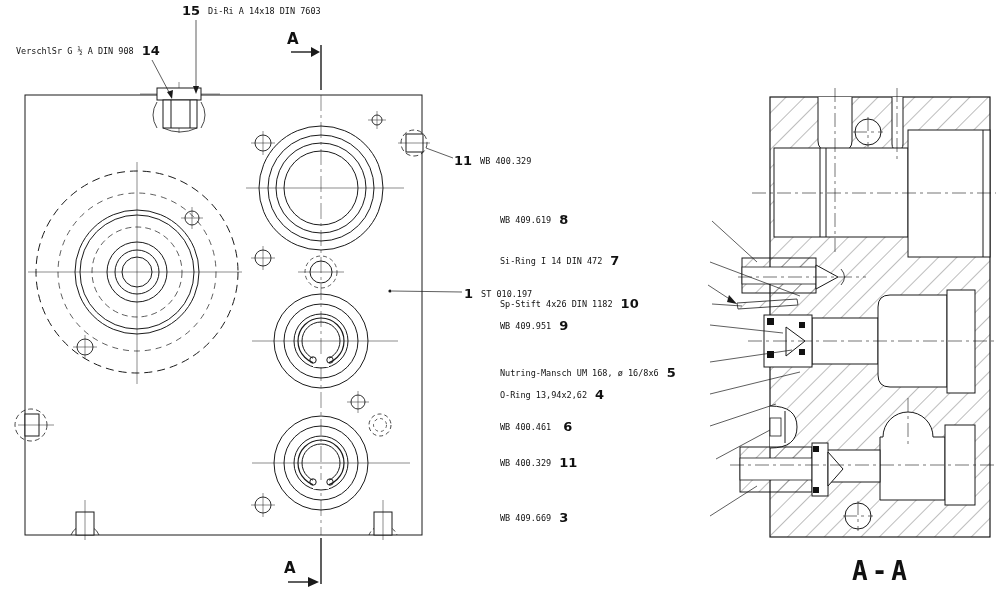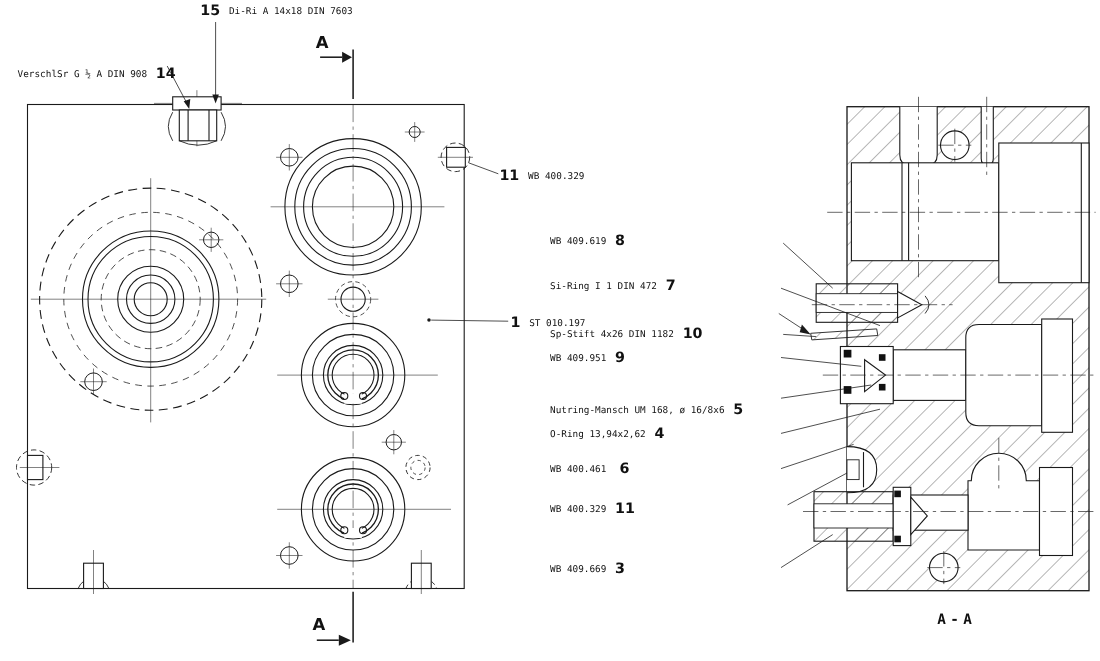--- a/index.html
+++ b/index.html
@@ -5,21 +5,21 @@
   html,body{margin:0;padding:0;background:#fff;}
   .canvas{position:relative;width:1000px;height:601px;background:#ffffff;overflow:hidden;
           font-family:"Liberation Sans",sans-serif;}
   svg{position:absolute;left:0;top:0;}
   .lbl{font-family:"DejaVu Sans Mono",monospace;font-size:8.5px;color:#111;white-space:nowrap;line-height:13px;}
   .num{font-family:"DejaVu Sans",sans-serif;font-weight:bold;font-size:13px;color:#111;line-height:14px;}
   .row{position:absolute;display:flex;align-items:center;gap:8px;height:16px;}
   .row-r{left:500px;width:212px;}
   .num-col{width:24px;text-align:left;}
   .marker{position:absolute;font-family:"DejaVu Sans",sans-serif;font-weight:bold;font-size:15px;color:#111;}
-  .sect-title{position:absolute;font-family:"DejaVu Sans Mono",monospace;font-size:13px;font-weight:bold;
+  .sect-title{position:absolute;font-family:"DejaVu Sans Mono",monospace;font-size:26px;font-weight:bold;
               letter-spacing:4px;color:#111;}
 </style>
 </head>
 <body>
 
 <div class="canvas">
 
 <svg width="1000" height="601" viewBox="0 0 1000 601">
   <defs>
     <pattern id="h" width="13" height="13" patternUnits="userSpaceOnUse" patternTransform="rotate(45)">
@@ -240,41 +240,41 @@
       <line x1="710" y1="516" x2="757" y2="486"></line>
     </g>
   </g>
 </svg>
 
 <div class="row" style="left:182px;top:3px;">
   <span class="num">15</span>
   <span class="lbl">Di-Ri A 14x18 DIN 7603</span>
 </div>
 
-<div class="row" style="left:16px;top:60px;">
+<div class="row" style="left:16px;top:43px;">
   <span class="lbl">VerschlSr G ½ A DIN 908</span>
   <span class="num">14</span>
 </div>
 
 <div class="row" style="left:454px;top:153px;">
   <span class="num">11</span>
   <span class="lbl">WB 400.329</span>
 </div>
 
 <div class="row" style="left:464px;top:286px;">
   <span class="num">1</span>
   <span class="lbl">ST 010.197</span>
 </div>
 
 <div class="row row-r" style="top:212px;">
   <span class="lbl">WB 409.619</span>
   <span class="num num-col">8</span>
 </div>
 <div class="row row-r" style="top:253px;">
-  <span class="lbl">Si-Ring I 1 DIN 472</span>
+  <span class="lbl">Si-Ring I 14 DIN 472</span>
   <span class="num num-col">7</span>
 </div>
 <div class="row row-r" style="top:296px;">
   <span class="lbl">Sp-Stift 4x26 DIN 1182</span>
   <span class="num num-col">10</span>
 </div>
 <div class="row row-r" style="top:318px;">
   <span class="lbl">WB 409.951</span>
   <span class="num num-col">9</span>
 </div>

